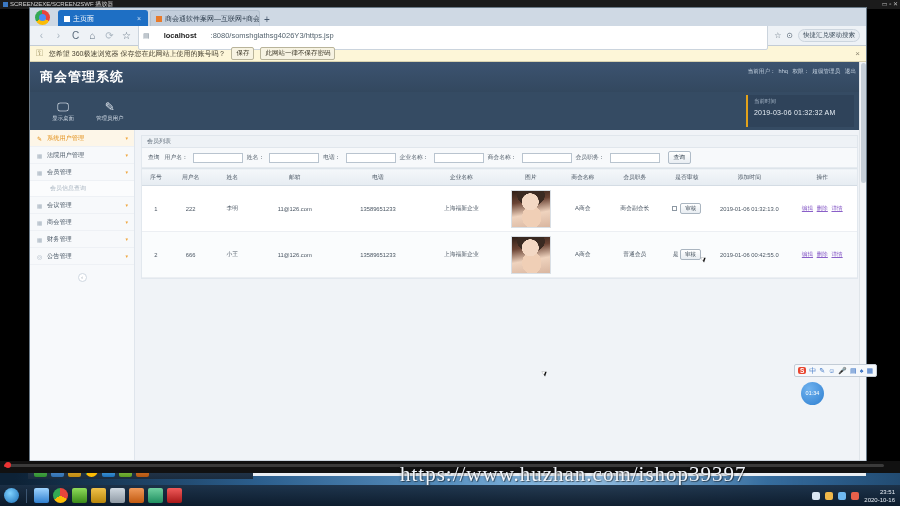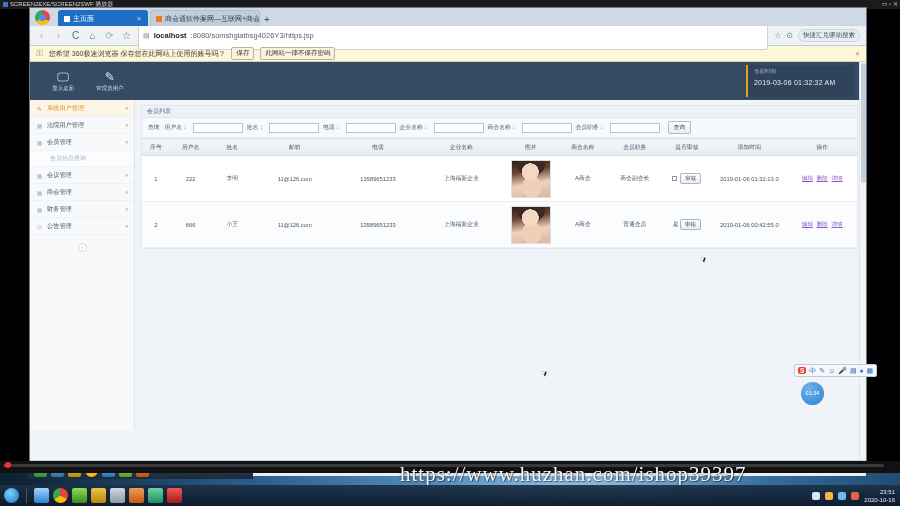--- a/index.html
+++ b/index.html
@@ -79,21 +79,21 @@
 
   .urlbar {
     height: 20px; background: #eef2f6; display: flex; align-items: center;
     gap: 6px; padding: 0 6px; border-bottom: 1px solid #c3ccd6;
   }
   .navbtn { font-size: 10px; color: #5a6b7c; width: 11px; text-align: center; }
   .navbtn.dim { color: #a9b5c0; }
   .omnibox {
     flex: 1; height: 28px; background: #fff; border: 1px solid #cbd4dd; border-radius: 2px;
     display: flex; align-items: center; padding: 0 4px; font-size: 7.5px; color: #55646f;
-    gap: 4px;
+    gap: 14px;
   }
   .omnibox .lock { color:#8a97a3; font-size:7px;}
   .omnibox b { color: #1b1b1b; font-weight: bold; }
   .urlright { display:flex; gap:5px; align-items:center; font-size:8px; color:#5c6b79;}
   .pill{ background:#e8edf2;border:1px solid #ccd5de;border-radius:8px;font-size:6.5px;padding:1px 4px;color:#3a4a59;}
 
   .infobar {
     height: 16px; background: #fdf6d8; border-bottom: 1px solid #d9d2b0;
     display: flex; align-items: center; gap: 6px; padding: 0 6px; font-size: 7px; color: #4a4435;
   }
@@ -317,20 +317,28 @@
     <div class="infobar">
       <span class="key">⚿</span>
       <span>您希望 360极速浏览器 保存您在此网站上使用的账号吗？</span>
       <span class="ibtn">保存</span>
       <span class="ibtn">此网站一律不保存密码</span>
       <span class="close">×</span>
     </div>
 
     <div class="app">
 
+      <div class="app-header">
+        <div class="app-title">商会管理系统</div>
+        <div class="app-user">
+          <span>当前用户：</span><span>hhq</span>
+          <span>权限：</span><span>超级管理员</span>
+          <span>退出</span>
+        </div>
+      </div>
 
       <div class="app-sub">
         <div class="qbtn">
           <span class="gl">🖵</span>
           <span class="lb">显示桌面</span>
         </div>
         <div class="qbtn">
           <span class="gl">✎</span>
           <span class="lb">管理员用户</span>
         </div>

